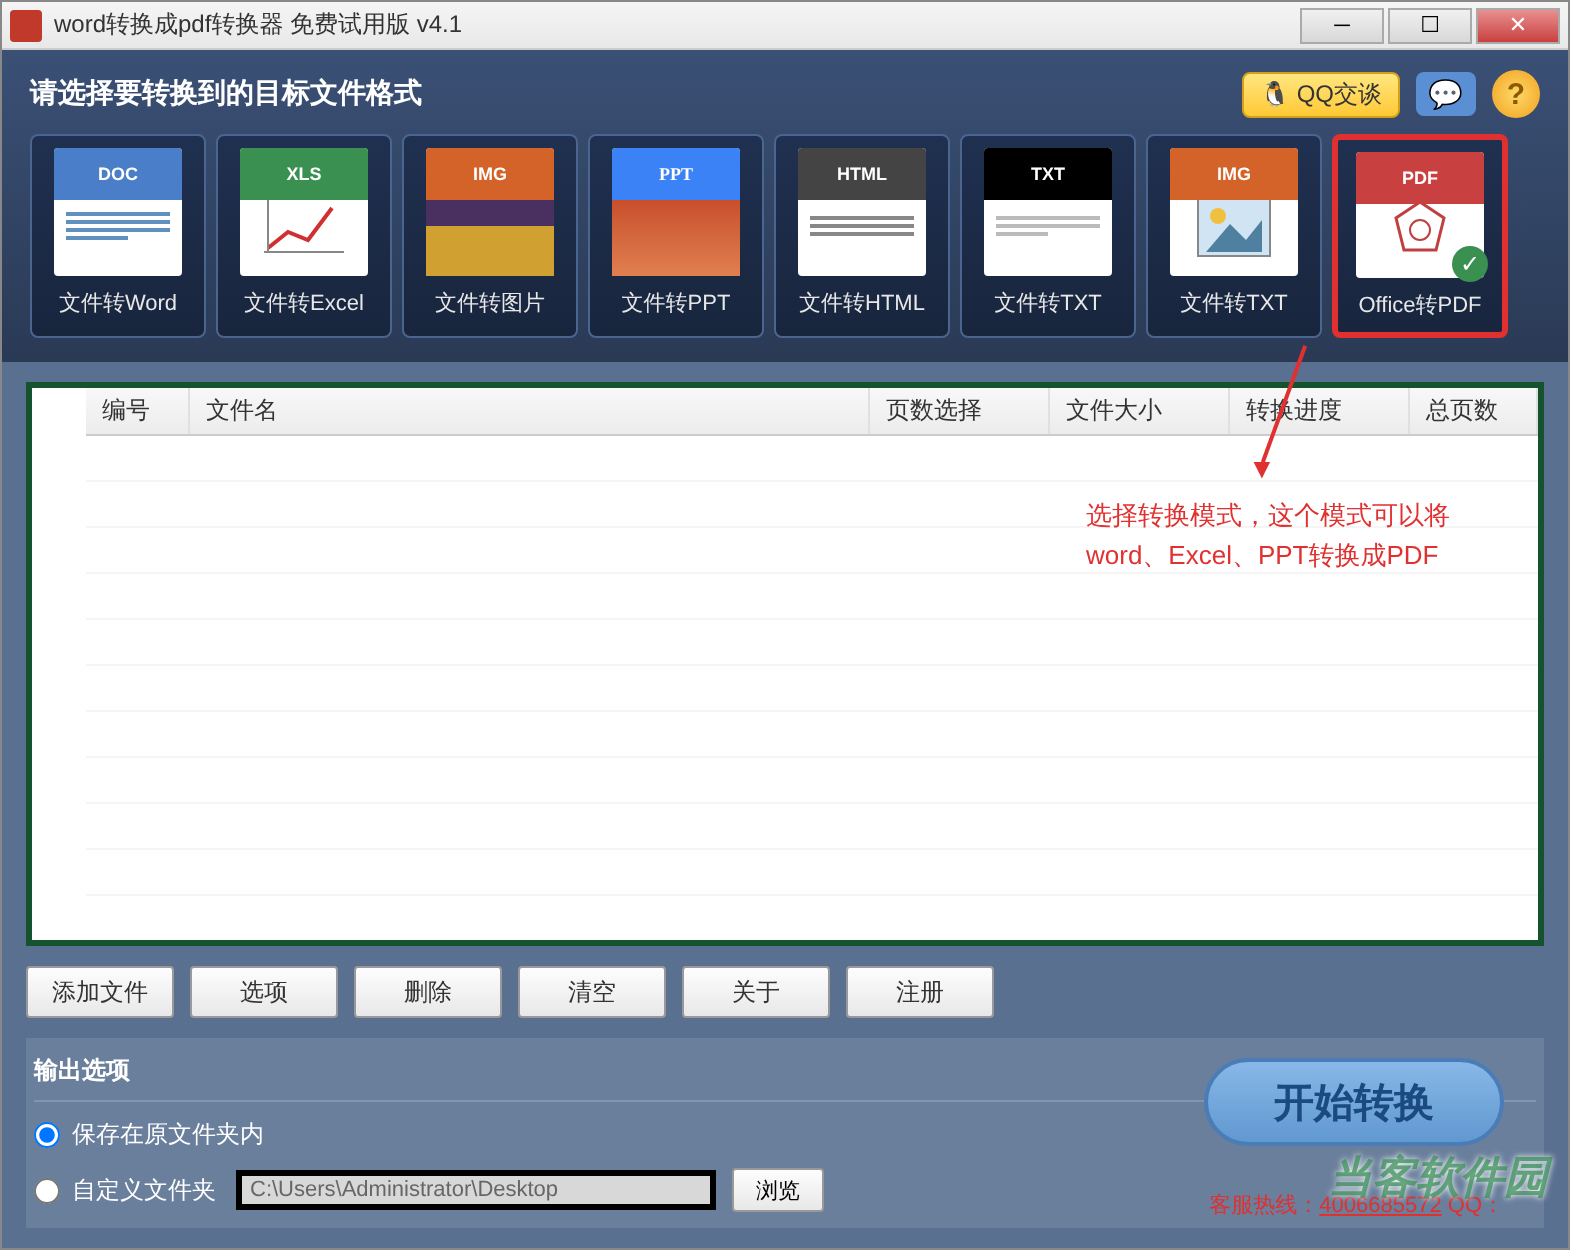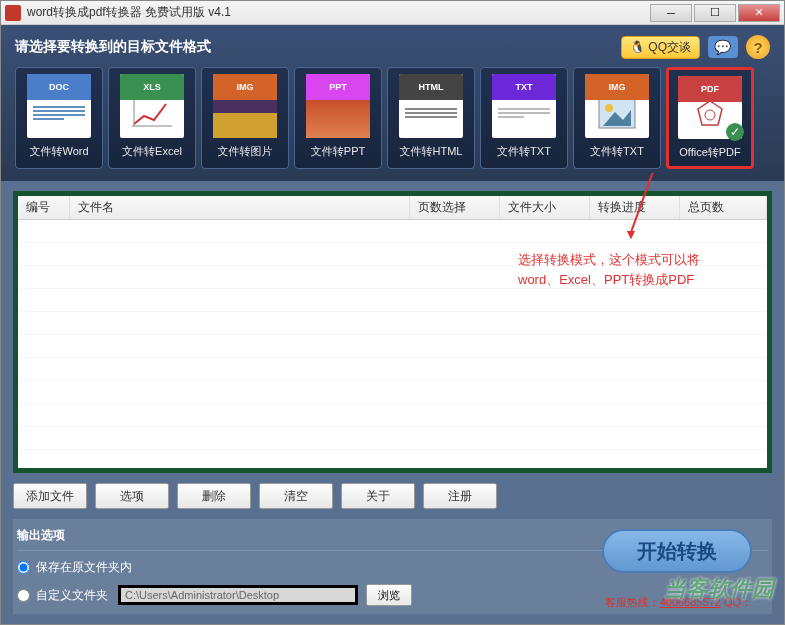--- a/index.html
+++ b/index.html
@@ -28,31 +28,31 @@
 .format-tile { width: 88px; height: 102px; background: linear-gradient(#203050,#18253d); border: 1px solid #4a6590; border-radius: 4px; display: flex; flex-direction: column; align-items: center; padding: 6px 4px; cursor: pointer; position: relative; }
 .format-tile.selected { border: 3px solid #e03030; }
 .tile-page { width: 64px; height: 64px; background: #fff; border-radius: 2px; position: relative; display: flex; flex-direction: column; }
 .tile-tab { position: absolute; top: 0; left: 0; right: 0; height: 26px; display: flex; align-items: center; justify-content: center; font-size: 9px; color: #fff; font-weight: bold; border-radius: 2px 2px 0 0; }
 .tile-body { margin-top: 14px; flex: 1; display: flex; align-items: center; justify-content: center; font-size: 10px; overflow: hidden; }
 .tile-label { color: #e8e8e8; font-size: 11px; margin-top: 6px; }
 
 .doc-tab { background: #4a7ec8; }
 .xls-tab { background: #3a9050; }
 .img-tab { background: #d4632a; }
-.ppt-tab { background: #d946ef; }
+.ppt-tab { background: #3b82f6; font-family: Liberation Serif, serif; }
 .html-tab { background: #444; }
-.txt-tab { background: #6d28d9; }
+.txt-tab { background: #000000; }
 .pdf-tab { background: #c84040; }
 
 .content-area { flex: 1; background: #5a7090; padding: 10px 12px; display: flex; flex-direction: column; position: relative; }
 
 .annot-line { position: absolute; left: 640px; top: -10px; width: 2px; height: 62px; background: #e03030; transform: rotate(20deg); z-index: 5; }
 .annot-arrow { position: absolute; left: 623px; top: 45px; color: #e03030; font-size: 14px; z-index: 5; }
 
-.table-box { background: #fff; border: 5px solid #14532d; flex: 1; display: flex; flex-direction: column; position: relative; }
+.table-box { background: #fff; border: 3px solid #14532d; flex: 1; display: flex; flex-direction: column; position: relative; padding-left: 27px; }
 .table-header { display: flex; background: linear-gradient(#f8f8f8,#ececec); border-bottom: 1px solid #ccc; height: 24px; align-items: center; font-size: 12px; color: #333; }
 .th { padding: 0 8px; border-right: 1px solid #e0e0e0; height: 100%; display: flex; align-items: center; }
 .th-no { width: 52px; }
 .th-name { width: 340px; }
 .th-pages { width: 90px; }
 .th-size { width: 90px; }
 .th-progress { width: 90px; }
 .th-total { flex: 1; }
 .table-body { flex: 1; background: repeating-linear-gradient(#fff, #fff 22px, #f5f5f5 22px, #f5f5f5 23px); position: relative; }
 

